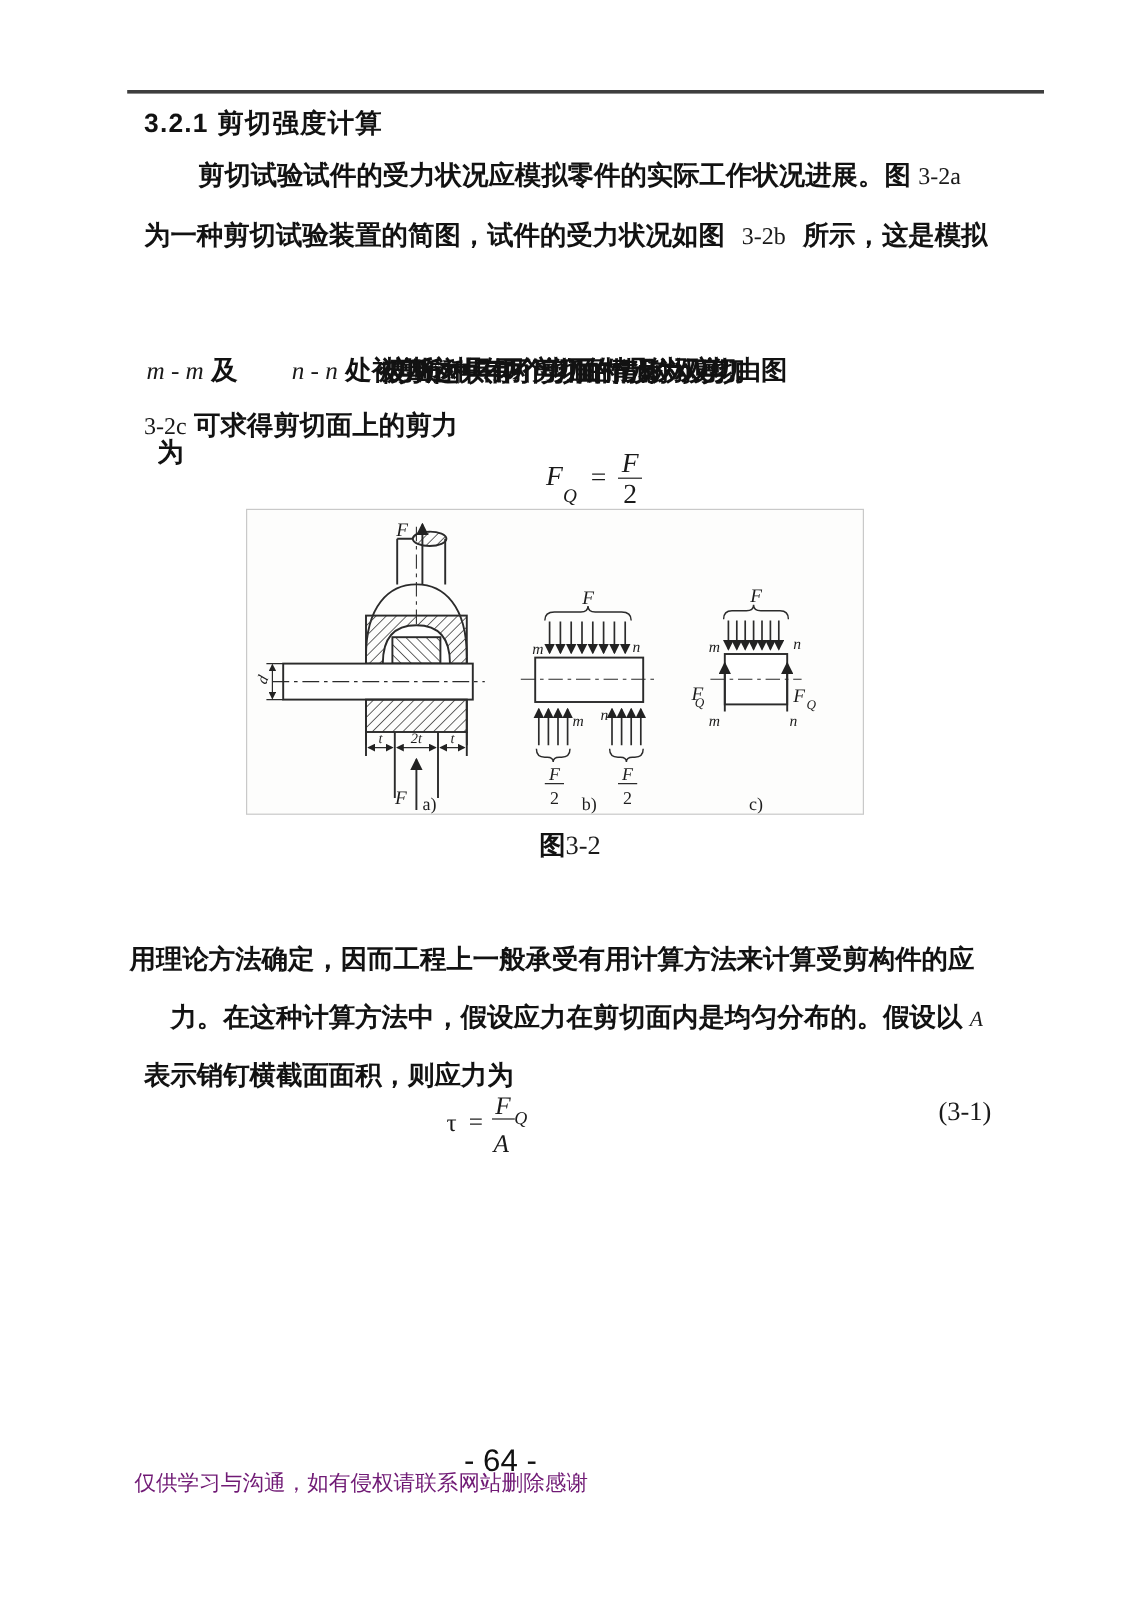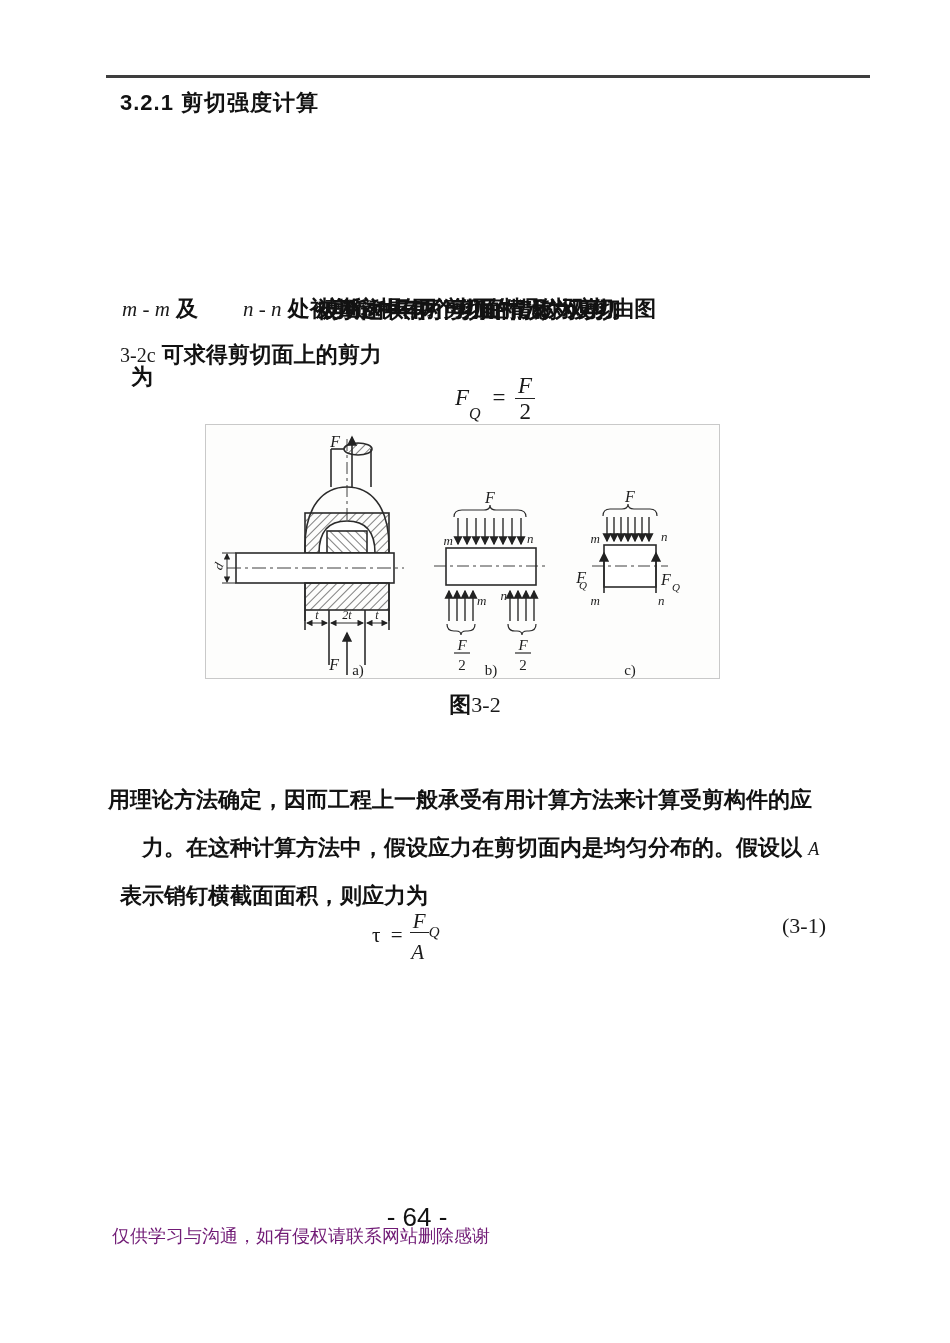--- a/index.html
+++ b/index.html
@@ -38,20 +38,28 @@
 </style>
 </head>
 <body>
 
 <div class="page">
 
   <div class="rule"></div>
 
   <div class="al cn heading" style="left:120px;top:88px;">3.2.1 剪切强度计算</div>
 
+  <div class="al cn" style="left:165px;top:131px;">
+    <span>剪切试验试件的受力状况应模拟零件的实际工作状况进展。图 </span><span class="sr">3-2a</span>
+  </div>
+  <div class="al cn" style="left:120px;top:181px;">
+    <span>为一种剪切试验装置的简图，试件的受力状况如图</span>
+    <span class="sr" style="margin:0 8px;">3-2b</span>
+    <span>所示，这是模拟</span>
+  </div>
 
   <div class="al" style="left:122px;top:294px;">
     <span class="sr it" style="font-size:21px;">m - m</span><span class="cn"> 及 </span><span class="sr it" style="font-size:21px;margin-left:39px;">n - n</span><span class="cn"> 处</span><span class="ovwrap cn"><span class="ov">被剪断.这种具有两个剪切面的情况,称为双剪切.</span><span class="ov2">被剪断.这种具有两个剪切面的情况,称为双剪切.</span></span><span class="cn"> 由图</span>
   </div>
 
   <div class="al" style="left:120px;top:340px;">
     <span class="sr">3-2c</span><span class="cn"> 可求得剪切面上的剪力</span>
   </div>
   <div class="al cn" style="left:131px;top:362px;">为</div>
 

